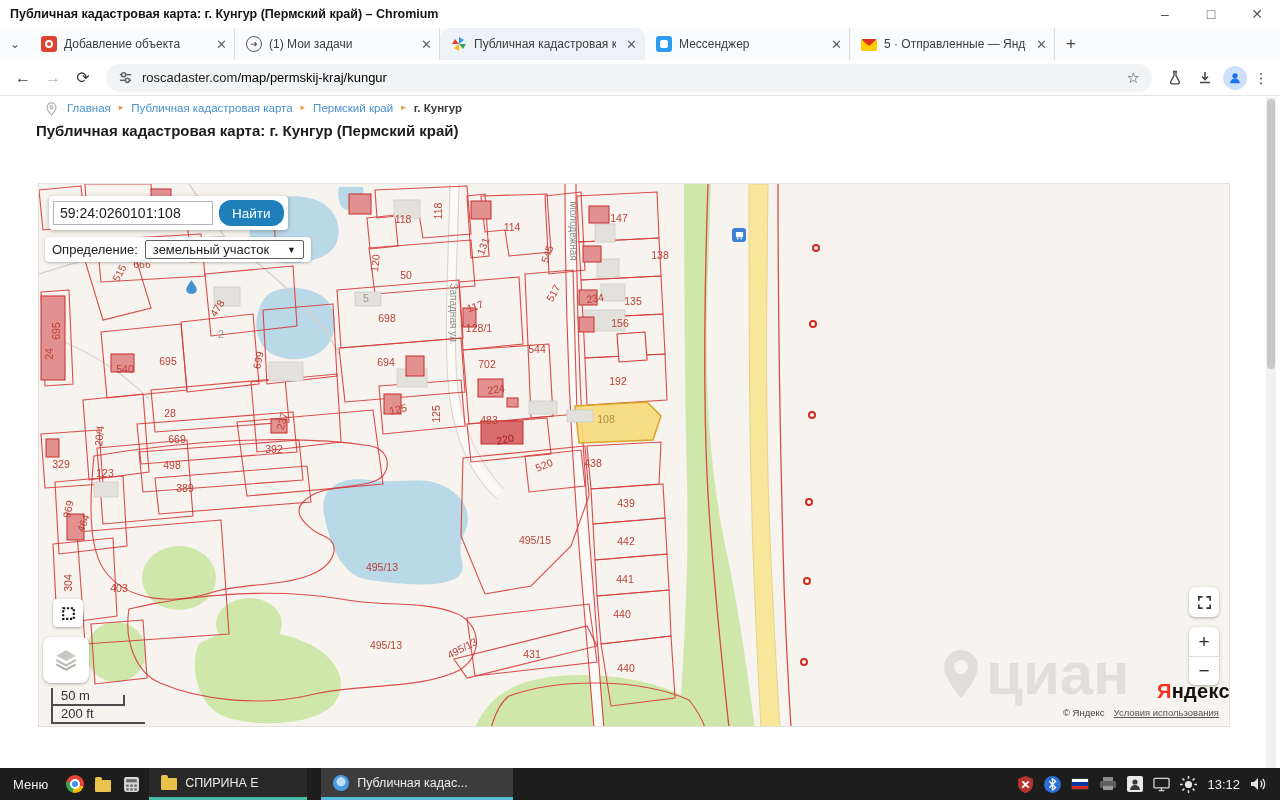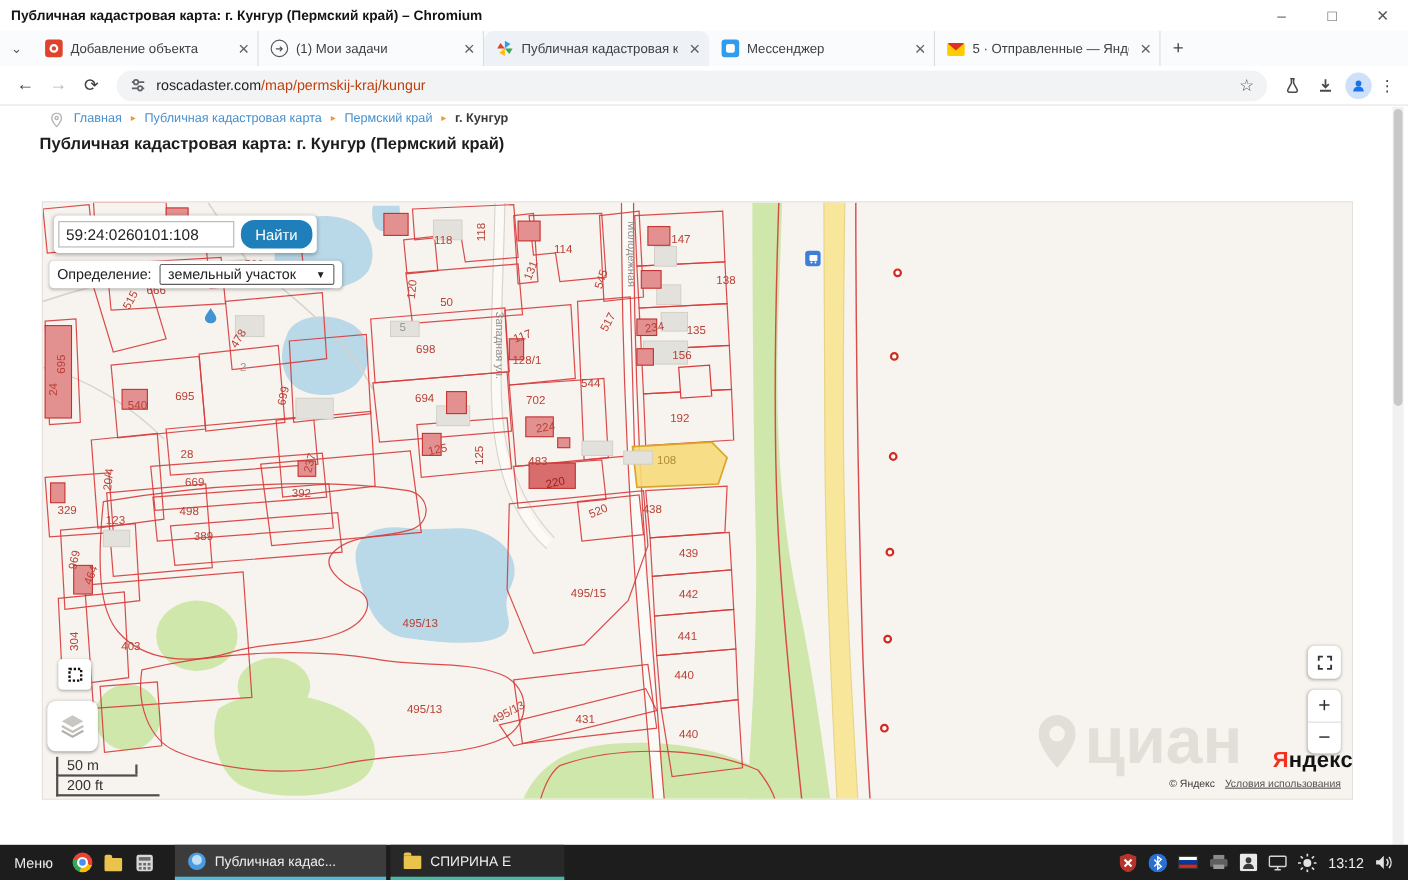--- a/index.html
+++ b/index.html
@@ -29,21 +29,21 @@
   .fav4::after{content:"";position:absolute;inset:4px;background:#fff;border-radius:2px}
   .fav5{background:#ffcc00;border-radius:2px;margin-top:2px;height:12px;overflow:hidden}
   .fav5::after{content:"";position:absolute;left:0;top:0;border-left:8px solid transparent;
         border-right:8px solid transparent;border-top:7px solid #e03023}
 
   .toolbar{height:36px;background:#fff;display:flex;align-items:center;padding:0 8px;border-bottom:1px solid #e3e3e3}
   .navb{width:30px;height:30px;display:flex;align-items:center;justify-content:center;font-size:16px;color:#3f3f3f}
   .navb.dis{color:#b9b9b9}
   .omni{flex:1;height:28px;background:#f1f3f4;border-radius:14px;margin:0 8px;display:flex;
         align-items:center;padding:0 12px;font-size:13px;gap:9px}
-  .host{color:#1f1f1f}.path{color:#c2410c}
+  .host{color:#1f1f1f}.path{color:#000000}
   .omni .star{margin-left:auto;color:#4a4a4a;font-size:15px}
   .tool-ic{width:30px;text-align:center;color:#454545;display:flex;justify-content:center}
   .avatar{width:24px;height:24px;border-radius:50%;background:#cfe0fb;display:flex;align-items:center;
           justify-content:center;margin:0 3px}
   .dots{font-size:14px;color:#444;width:22px;text-align:center}
 
   
   .page{position:absolute;top:97px;left:0;right:0;bottom:32px;background:#fff;overflow:hidden}
   .crumbs{position:absolute;left:46px;top:5px;font-size:11.5px;display:flex;gap:8px;align-items:flex-start}
   .crumbs .lnk{color:#4791cf;text-decoration:none}
@@ -528,27 +528,27 @@
           <rect x="3" y="8" width="2.4" height="2.2"></rect>
       <rect x="6.8" y="8" width="2.4" height="2.2"></rect>
           <rect x="10.6" y="8" width="2.4" height="2.2"></rect>
       <rect x="3" y="11.5" width="2.4" height="2.2"></rect>
           <rect x="6.8" y="11.5" width="2.4" height="2.2"></rect>
       <rect x="10.6" y="11.5" width="2.4" height="2.2"></rect>
         </g>
       </svg>
   </span>
 
+  <div class="taskwin tw2">
+    <span class="folder"></span>
+    <span class="lbl">СПИРИНА Е</span>
+  </div>
   <div class="taskwin tw1">
     <span class="cball"></span>
     <span class="lbl">Публичная кадас...</span>
-  </div>
-  <div class="taskwin tw2">
-    <span class="folder"></span>
-    <span class="lbl">СПИРИНА Е</span>
   </div>
 
   <div class="tray">
     <svg width="17" height="17" viewBox="0 0 16 16">
       <path d="M8 0 L15 2.5 V8 C15 12.5 11.5 15 8 16 C4.5 15 1 12.5 1 8 V2.5 Z" fill="#b5342c"></path>
       <path d="M5 5 L11 11 M11 5 L5 11" stroke="#fff" stroke-width="1.8"></path>
     </svg>
     <svg width="17" height="17" viewBox="0 0 16 16">
       <circle cx="8" cy="8" r="8" fill="#2a6fd4"></circle>
       <path d="M5 5 L11 11 L8 13.2 L8 2.8 L11 5 L5 11" stroke="#fff" stroke-width="1.2" fill="none"></path>

